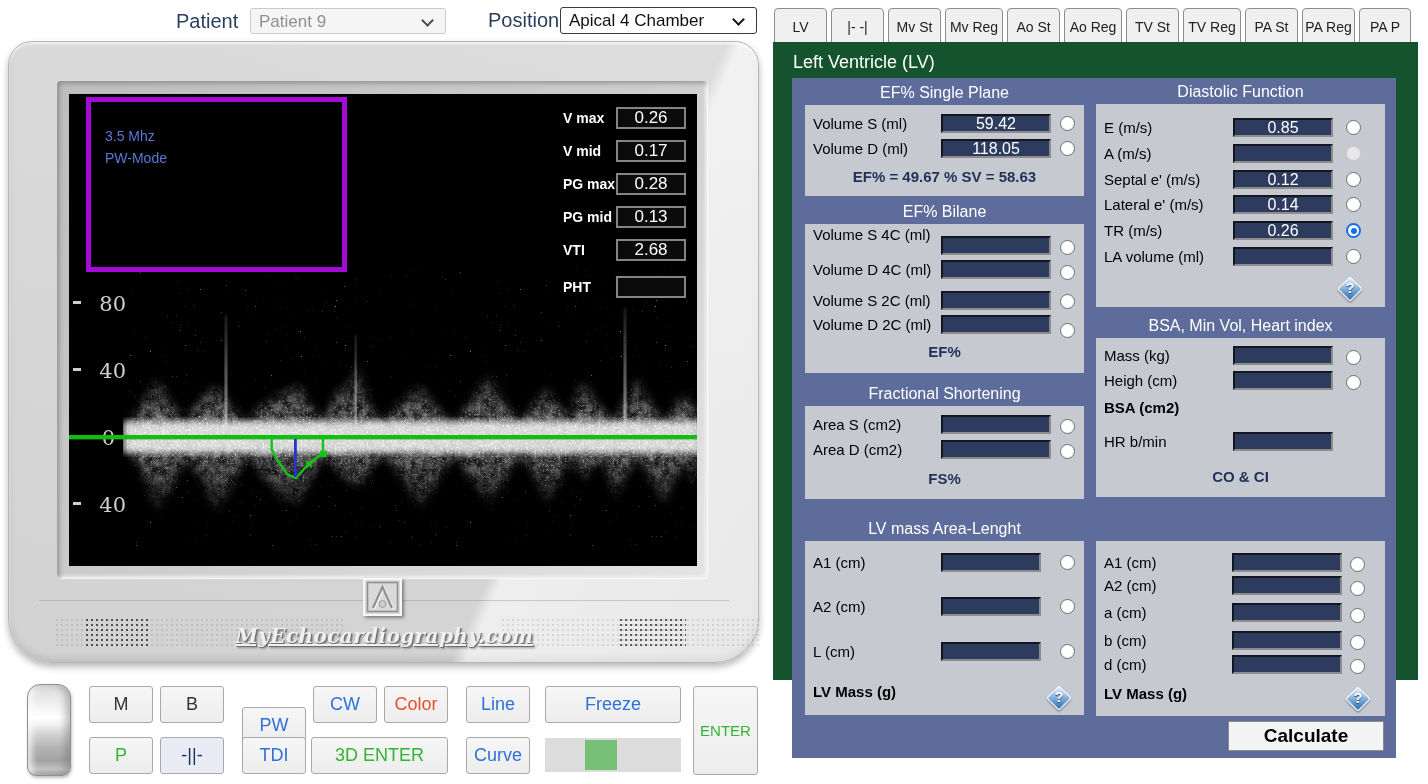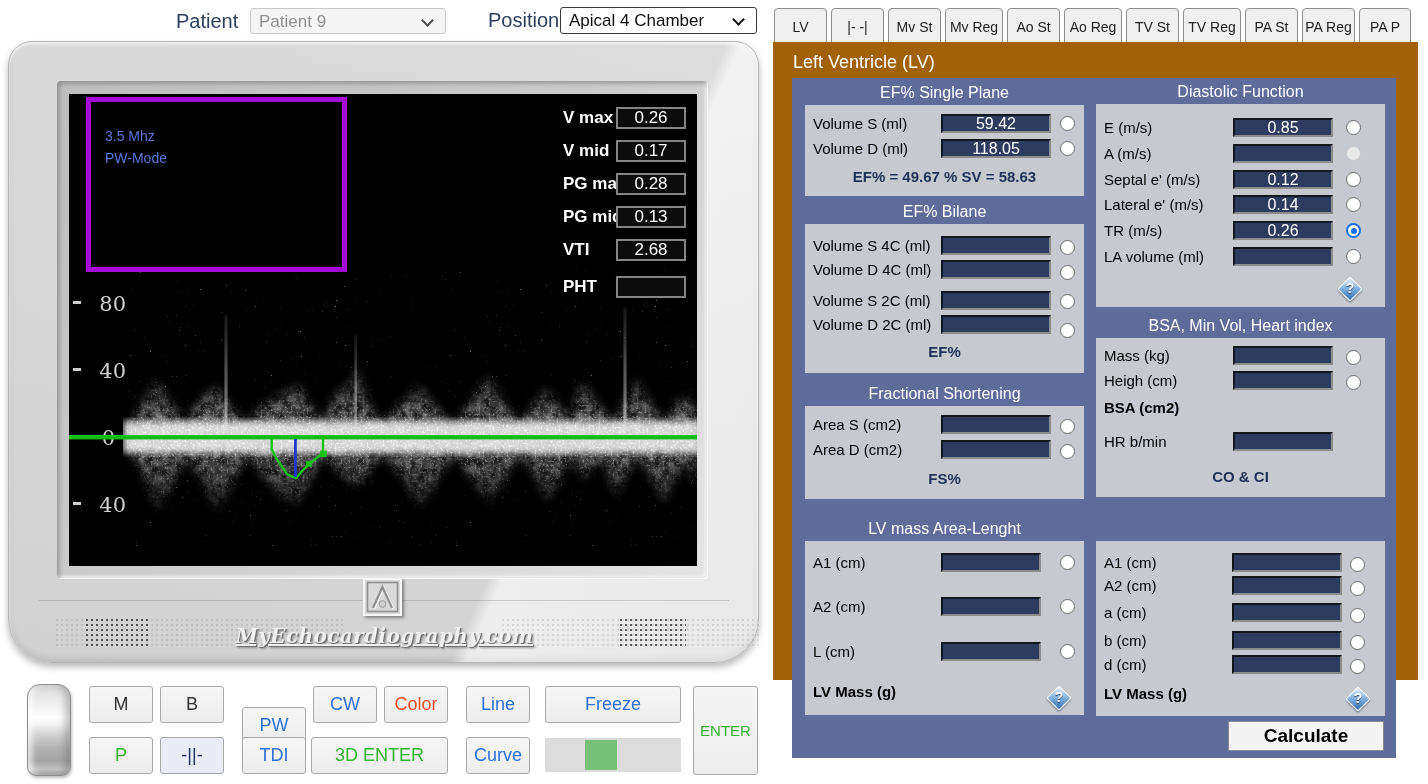--- a/index.html
+++ b/index.html
@@ -26,21 +26,21 @@
   .monitor::before { content:""; position:absolute; left:0; top:0; right:0; bottom:0; border-radius:inherit; pointer-events:none;
     background:linear-gradient(114deg, rgba(110,110,110,0.07) 0%, rgba(110,110,110,0.05) 70%, rgba(255,255,255,0.55) 71.5%, rgba(255,255,255,0.38) 100%); }
   .bezel { position:absolute; left:48px; top:39px; width:650px; height:497px; border-radius:4px;
     background:linear-gradient(135deg,#bdbdbd 0%, #cbcbcb 45%, #e4e4e4 100%);
     box-shadow:inset 2px 2px 5px rgba(88,88,88,.5), inset -2px -2px 3px rgba(255,255,255,.9), 1px 1px 0 rgba(255,255,255,.8); }
   .screen { position:absolute; left:60px; top:52px; width:628px; height:472px; background:#000; overflow:hidden; }
   .screen svg.spectro { position:absolute; left:0; top:0; }
   .pwbox { position:absolute; left:17px; top:3px; width:261px; height:175px; border:5px solid #a50bd6; }
   .pwbox .t1, .pwbox .t2 { position:absolute; left:14px; color:#5b76d8; font-size:14px; }
   .pwbox .t1 { top:26px; } .pwbox .t2 { top:48px; }
-  .mrow-label { position:absolute; left:494px; width:52px; height:22px; line-height:22px; color:#fff; font-size:17px; font-weight:bold; white-space:nowrap; }
+  .mrow-label { position:absolute; left:494px; width:52px; height:22px; line-height:22px; color:#fff; font-size:14px; font-weight:bold; white-space:nowrap; }
   .mrow-box { position:absolute; left:547px; width:70px; height:22px; background:#0b0b0b; border:2px solid #848484; color:#fff; font-size:17px; text-align:center; line-height:18px; }
 
   .logo { position:absolute; left:354px; top:536px; width:39px; height:38px; background:#dadada;
     box-shadow:2px 2px 3px rgba(60,60,60,.55), inset 1px 1px 1px #fdfdfd; }
   .brand { position:absolute; left:0px; top:582px; width:751px; text-align:center;
     font-family:"DejaVu Serif", serif; font-style:italic; font-weight:bold; font-size:20px; color:#f0f0f0;
     text-shadow:1px 1px 0 #6f6f6f, 2px 2px 2px rgba(60,60,60,.5); text-decoration:underline; letter-spacing:0.4px; }
   .grill { position:absolute; top:576px; height:30px;
     background-image:radial-gradient(circle at 2px 2px, rgba(35,35,35,.85) 1.05px, transparent 1.45px);
     background-size:5px 5px; }
@@ -55,21 +55,21 @@
     border:1px solid #8f8f8f;
     background:linear-gradient(180deg,#d9d9d9 0%,#e9e9e9 14%,#f5f5f5 26%,#ffffff 36%,#f2f2f2 44%,#d2d2d2 55%,#b3b3b3 70%,#a2a2a2 84%,#c4c4c4 94%,#8e8e8e 100%);
     box-shadow:inset -5px 0 7px rgba(105,105,105,.4), inset 4px 0 6px rgba(255,255,255,.75), 1px 2px 3px rgba(0,0,0,.25); }
   .cbtn { position:absolute; height:37px; background:linear-gradient(180deg,#f6f6f6,#ededed); border:1px solid #a9a9a9; border-radius:3px;
     font-size:18px; display:flex; align-items:center; justify-content:center; font-family:"Liberation Sans",sans-serif; }
   .c-dark { color:#333; } .c-blue { color:#2e71d8; } .c-red { color:#e8502c; } .c-green { color:#33b433; } .c-navy { color:#20305c; }
   .slider-bar { position:absolute; left:545px; top:738px; width:136px; height:34px; background:#dcdcdc; }
   .slider-handle { position:absolute; left:40px; top:2px; width:32px; height:30px; background:#77c077; }
 
   
-  .panel { position:absolute; left:773px; top:42px; width:645px; height:638px; background:#a16207; border-radius:0; }
+  .panel { position:absolute; left:773px; top:42px; width:645px; height:638px; background:#14532d; border-radius:0; }
   .panel-title { position:absolute; left:20px; top:10px; color:#fff; font-size:18px; }
   .panel-inner { position:absolute; left:19px; top:36px; width:604px; height:680px; background:#5e6c9b; }
   .sec-header { position:absolute; height:24px; line-height:24px; text-align:center; color:#fff; font-size:16px; }
   .sec-box { position:absolute; background:#c6c9cf; }
   .f-label { position:absolute; left:8px; height:19px; line-height:19px; font-size:15px; color:#000; }
   .f-label.bold { font-weight:bold; }
   .field { position:absolute; height:19px; background:#2d3c5e; border-style:solid; border-width:2px;
     border-color:#12161f #8c8c8c #8c8c8c #12161f; color:#fff; font-size:16px; text-align:center; line-height:15px; }
   .result { position:absolute; left:0; width:100%; text-align:center; font-weight:bold; font-size:15px; color:#1f3158; height:16px; line-height:16px; }
   .radio { position:absolute; width:15px; height:15px; border-radius:50%; background:#fff; border:1.5px solid #6d6d6d; }
@@ -271,21 +271,21 @@
         <div class="field" style="left:136px; top:9px; width:110px;">59.42</div>
         <span class="radio" style="left:255px; top:11px;"></span>
         <div class="f-label" style="top:34px;">Volume D (ml)</div>
         <div class="field" style="left:136px; top:34px; width:110px;">118.05</div>
         <span class="radio" style="left:255px; top:36px;"></span>
         <div class="result" style="top:64px;">EF% = 49.67 % SV = 58.63</div>
       </div>
 
       <div class="sec-header" style="left:13px; top:122px; width:279px;">EF% Bilane</div>
       <div class="sec-box" style="left:13px; top:146px; width:279px; height:149px;">
-        <div class="f-label" style="top:12px;text-align:center;">Volume S 4C (ml)</div>
+        <div class="f-label" style="top:1px;text-align:center;">Volume S 4C (ml)</div>
         <div class="field" style="left:136px; top:12px; width:110px;"></div>
         <span class="radio" style="left:255px; top:16px;"></span>
         <div class="f-label" style="top:36px;">Volume D 4C (ml)</div>
         <div class="field" style="left:136px; top:36px; width:110px;"></div>
         <span class="radio" style="left:255px; top:41px;"></span>
         <div class="f-label" style="top:67px;">Volume S 2C (ml)</div>
         <div class="field" style="left:136px; top:67px; width:110px;"></div>
         <span class="radio" style="left:255px; top:70px;"></span>
         <div class="f-label" style="top:91px;">Volume D 2C (ml)</div>
         <div class="field" style="left:136px; top:91px; width:110px;"></div>

